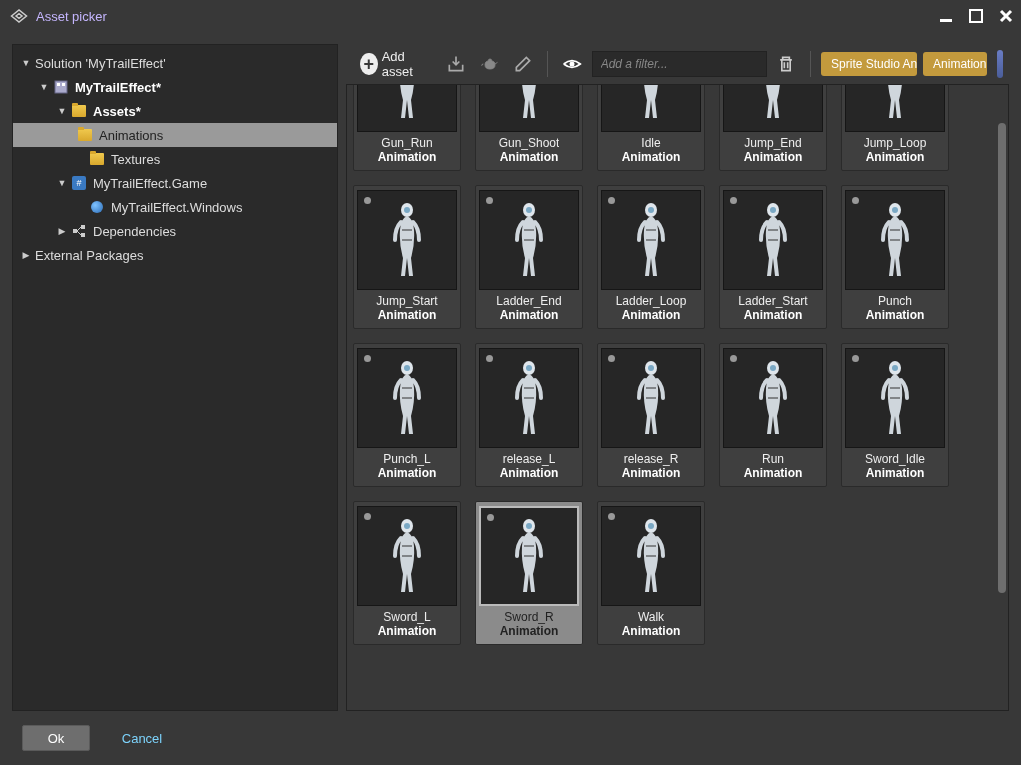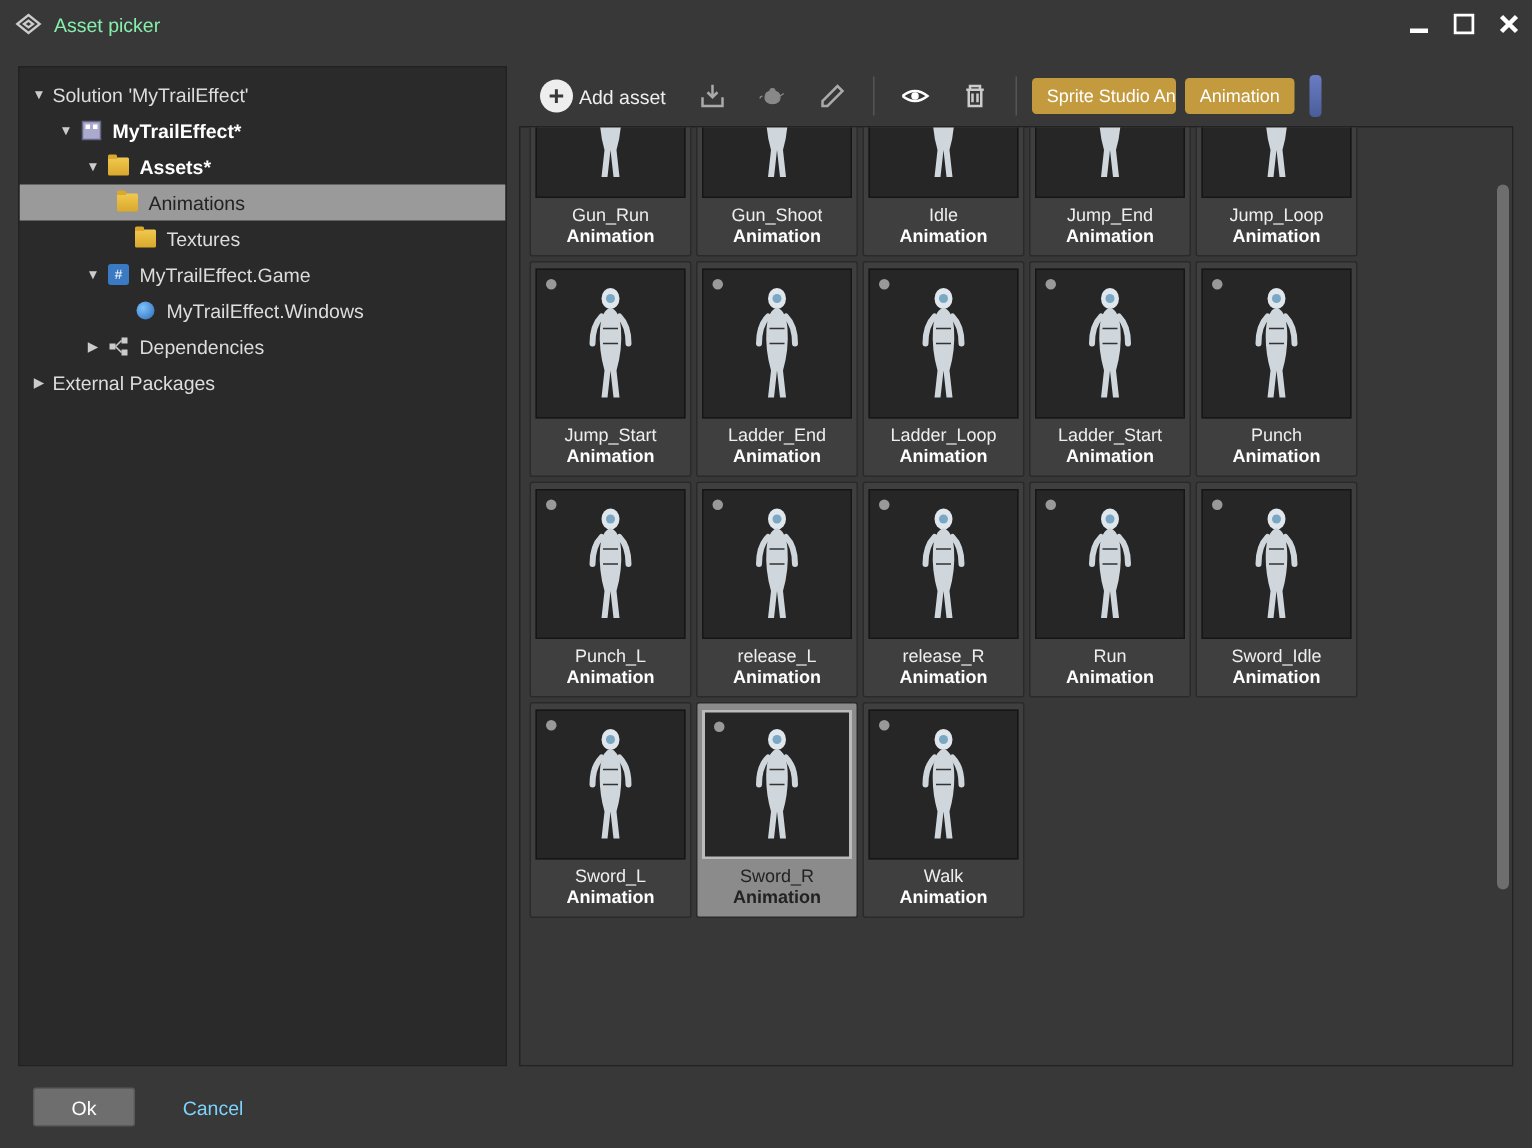--- a/index.html
+++ b/index.html
@@ -16,21 +16,21 @@
   }
   
   .titlebar {
     height: 32px;
     display: flex;
     align-items: center;
     padding: 0 6px 0 10px;
     background: #383838;
   }
   .titlebar .app-icon { width:18px; height:18px; margin-right:8px; color:#ccc;}
-  .titlebar .title { flex:1; font-size:13px; color:#86efac; }
+  .titlebar .title { flex:1; font-size:13px; color:#c4b5fd; }
   .win-controls { display:flex; gap:12px; align-items:center; }
   .win-btn { width:18px; height:18px; display:flex; align-items:center; justify-content:center; cursor:pointer; color:#fff;}
   .win-btn svg { width:14px; height:14px; }
 
   .body-area { flex:1; display:flex; padding: 12px 12px 0 12px; gap:8px; overflow:hidden;}
   
   .tree-panel {
     width: 326px;
     background: #2a2a2a;
     border:1px solid #222;
@@ -102,21 +102,21 @@
     overflow:hidden;
     white-space:nowrap;
   }
   .chip.trunc { max-width:96px; text-overflow:ellipsis;}
   .divider-v { width:1px;height:26px;background:#555;margin:0 4px;}
   .thumb-slider{width:8px;height:28px;background:linear-gradient(#6a7dc5,#4a5d99);border-radius:3px;margin-left:4px;cursor:pointer;}
 
   .grid-wrap{flex:1;position:relative;background:#383838;border:1px solid #222;border-top:1px solid #222; overflow:hidden;}
   .vscroll{position:absolute;right:0;top:4px;bottom:4px;width:12px;}
   .vscroll-thumb{position:absolute;right:2px;top:34px;width:8px;height:470px;background:#6e6e6e;border-radius:4px;}
-  .grid{position:absolute;left:6px;right:16px;top:-58px;display:flex;flex-wrap:wrap;gap:3px;align-content:flex-start;}
+  .grid{position:absolute;left:6px;right:16px;top:-58px;display:flex;flex-wrap:wrap;gap:14px;align-content:flex-start;}
   .card{
     width:108px;
     background:#3f3f3f;
     border:1px solid #2a2a2a;
     border-radius:2px;
     display:flex;flex-direction:column;align-items:center;
     cursor:pointer;
     position:relative;
   }
   .card.selected{background:#8b8b8b;}
@@ -278,20 +278,21 @@
             <path d="M4 20 L4 16 L16 4 L20 8 L8 20 Z" fill="none" stroke="#aaa" stroke-width="2"></path>
           </svg>
       </div>
       <span class="divider-v"></span>
       <div class="tb-btn icon-only">
         <svg viewBox="0 0 24 24">
             <path d="M2 12 Q12 4 22 12 Q12 20 2 12" fill="none" stroke="#fff" stroke-width="2"></path>
             <circle cx="12" cy="12" r="3" fill="#fff"></circle>
           </svg>
       </div>
+      <input class="filter-input" placeholder="Add a filter..." style="">
       <div class="tb-btn icon-only">
         <svg viewBox="0 0 24 24">
             <path d="M5 7 L19 7 M8 7 L8 4 L16 4 L16 7 M7 7 L7 20 L17 20 L17 7 M10 10 L10 17 M14 10 L14 17" fill="none" stroke="#ccc" stroke-width="2"></path>
           </svg>
       </div>
       <span class="divider-v"></span>
       <div class="chip trunc">
           <span>Sprite Studio Ani…</span>
         </div>
       <div class="chip">

